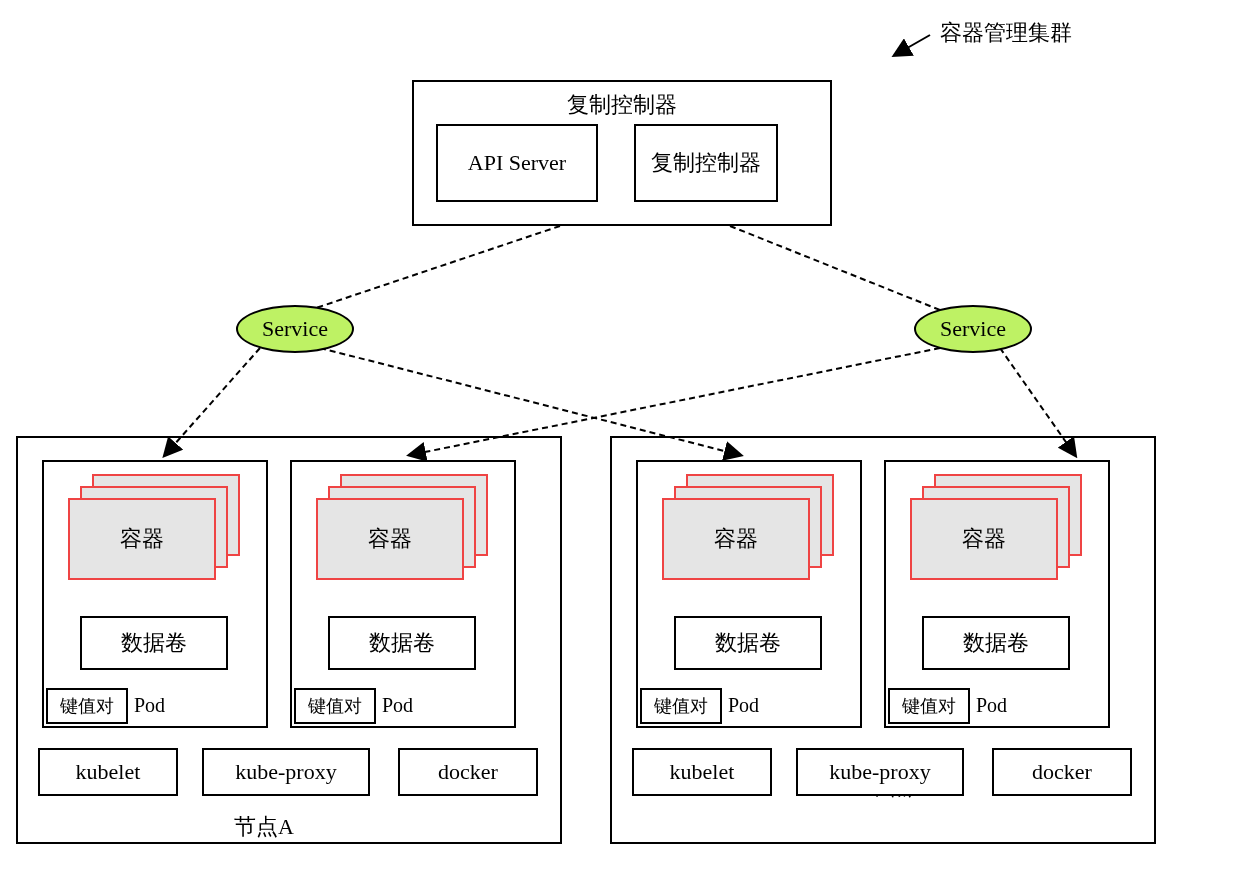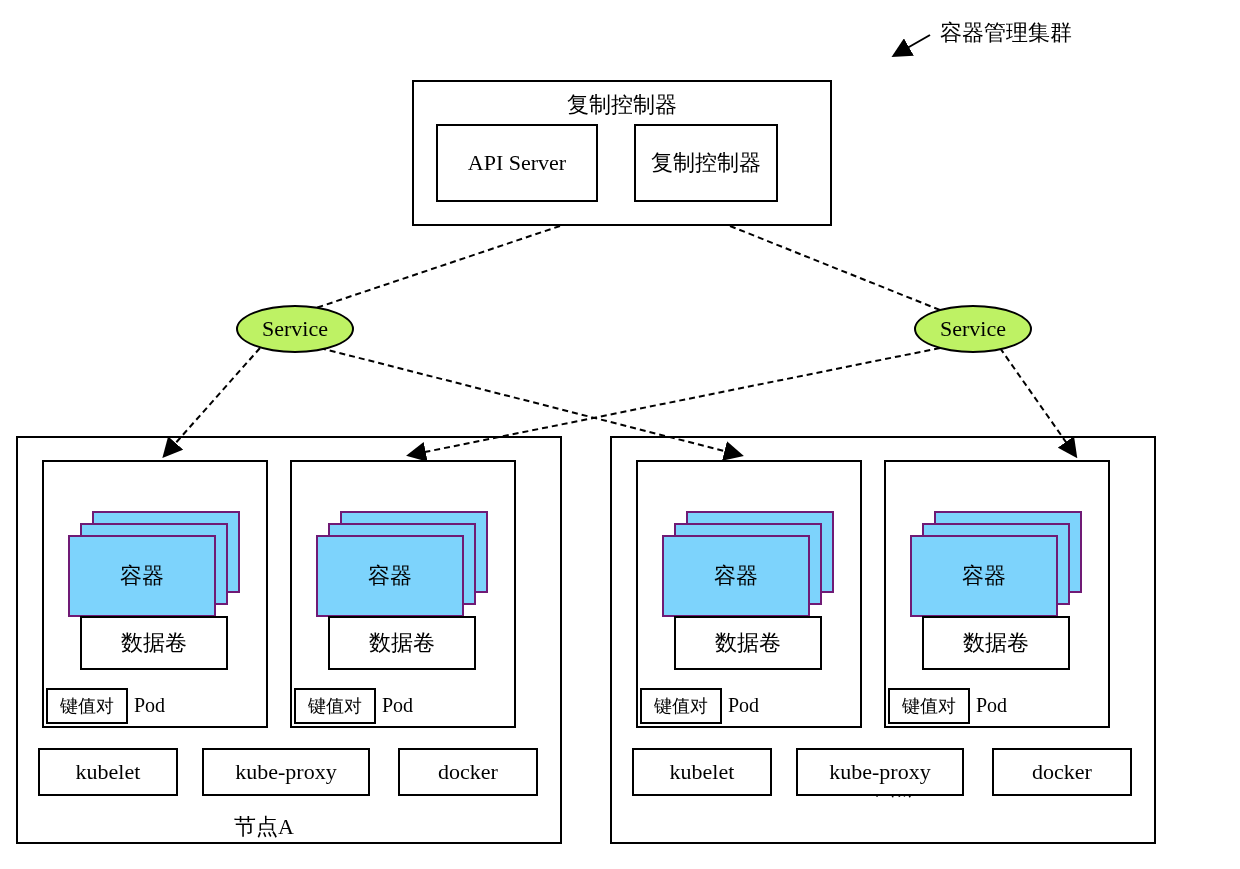--- a/index.html
+++ b/index.html
@@ -45,24 +45,23 @@
     }
     .node-box {
       border: 2px solid #000;
       position: absolute;
     }
     .pod-box {
       border: 2px solid #000;
       position: absolute;
     }
     .container-layer {
-      border: 2px solid #701a75;
+      border: 2px solid #ef4444;
       position: absolute;
-      background: #7dd3fc;
-      margin-top: 37px;
+      background: #e5e5e5;
     }
     svg.connections {
       position: absolute;
       top: 0;
       left: 0;
       width: 1240px;
       height: 869px;
       pointer-events: none;
       z-index: 1;
     }

